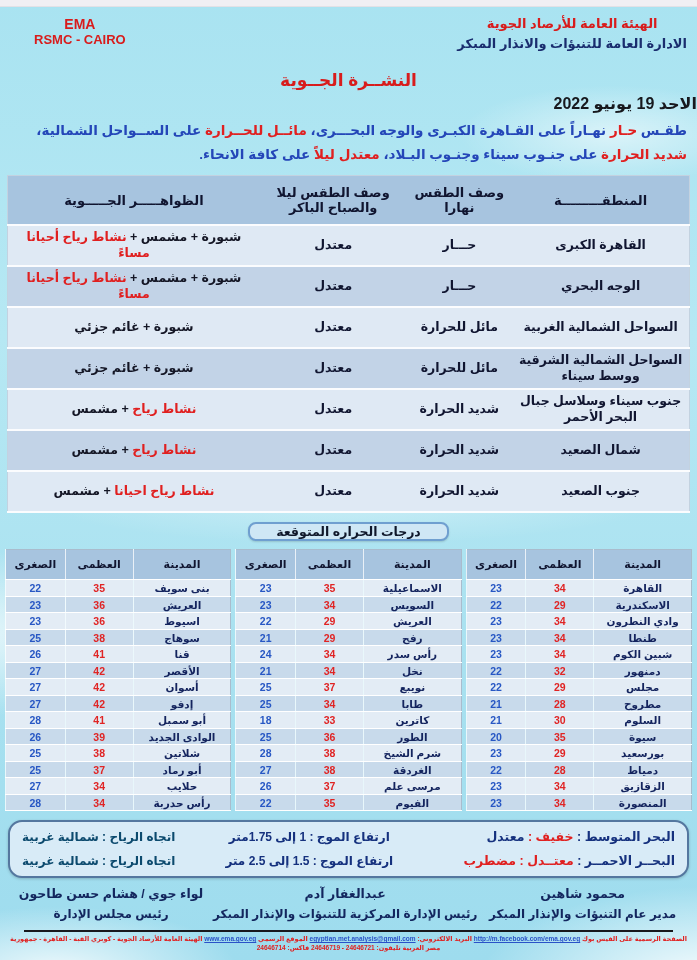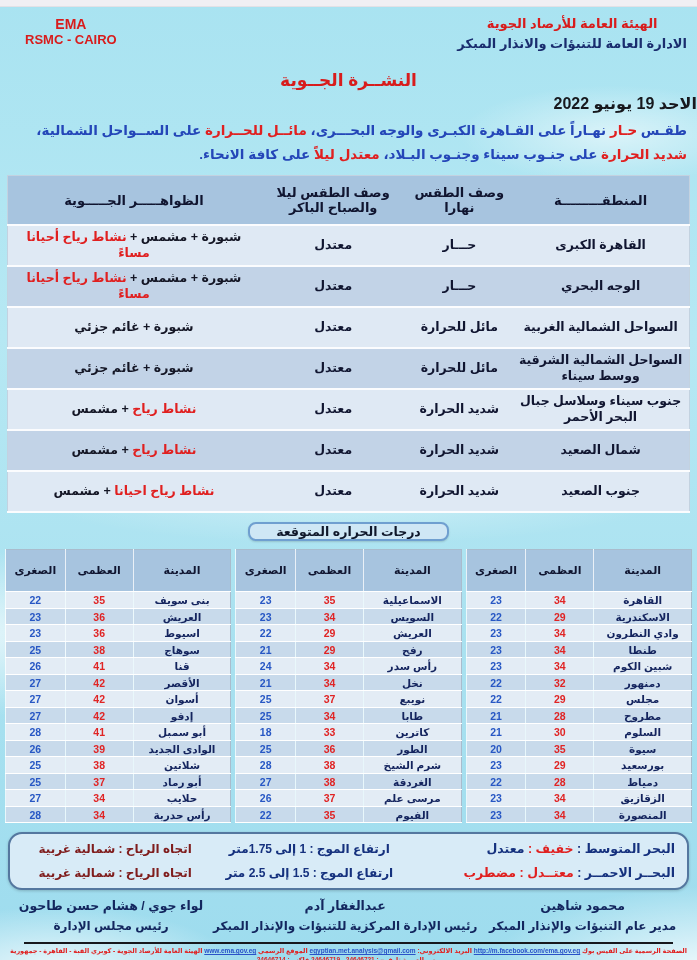--- a/index.html
+++ b/index.html
@@ -12,21 +12,21 @@
       radial-gradient(ellipse 260px 90px at 8% 101%, rgba(255,255,255,.8), transparent 70%),
       radial-gradient(ellipse 420px 60px at 50% 52%, rgba(255,255,255,.35), transparent 75%),
       linear-gradient(180deg,#a9e3f1 0%,#b6e8f3 35%,#a8e1f0 70%,#9edcee 100%);
   }
   .topstrip{height:6px;background:#f0eff3;border-bottom:1px solid #e2e1e6;}
   
   .hdr{position:relative;height:52px;margin-top:7px;}
   .org-ar{position:absolute;right:10px;top:0;text-align:center;font-weight:bold;font-size:13px;line-height:1.5;}
   .org-ar .l1{color:#d81c1c;}
   .org-ar .l2{color:#1a2d6e;}
-  .org-en{position:absolute;left:25px;top:2px;text-align:center;color:#d81c1c;font-weight:bold;direction:ltr;}
+  .org-en{position:absolute;left:34px;top:2px;text-align:center;color:#d81c1c;font-weight:bold;direction:ltr;}
   .org-en .l1{font-size:14px;}
   .org-en .l2{font-size:13px;}
   .title{margin-top:4px;text-align:center;color:#d81c1c;font-weight:bold;font-size:17px;}
   .date{margin-top:3px;text-align:right;color:#17181d;font-weight:bold;font-size:16px;}
   
   .intro{margin:6px 10px 0;font-size:13.5px;font-weight:bold;line-height:1.75;text-align:right;}
   .c-red{color:#e02020;}
   .c-blue{color:#2446b8;}
   .c-navy{color:#15317e;}
   .c-dark{color:#141625;}
@@ -40,35 +40,35 @@
     vertical-align:middle;height:37px;border-bottom:2px solid #fbfcfe;padding:1px 4px;line-height:1.25;}
   table.forecast tr.odd td{background:#dfe9f4;}
   table.forecast tr.even td{background:#c2d3e7;}
   
   .temps-title-wrap{margin-top:9px;text-align:center;}
   .temps-title{display:inline-block;background:#cfe7f5;border:2px solid #6f9fd0;border-radius:8px;
     padding:0 26px;color:#0f172a;font-weight:bold;font-size:12.5px;box-shadow:0 1px 2px rgba(0,0,0,.15);}
   .temps-row{display:flex;gap:4px;margin:8px 5px 0;justify-content:space-between;}
   table.citytab{width:227px;border-collapse:collapse;table-layout:fixed;border:1px solid #a9bccd;}
   table.citytab th{background:#a7c4df;color:#101530;font-size:11px;font-weight:bold;height:17px;
-    border-bottom:1px solid #fff;border-left:1px solid rgba(255,255,255,.75);padding:12px 2px;}
+    border-bottom:1px solid #fff;border-left:1px solid rgba(255,255,255,.75);padding:6px 2px;}
   table.citytab td{font-size:10.5px;font-weight:bold;text-align:center;height:15.5px;
     border-bottom:1px solid #fff;border-left:1px solid rgba(255,255,255,.75);padding:0 2px;white-space:nowrap;overflow:hidden;}
   table.citytab tr.odd td{background:#e3ecf5;}
   table.citytab tr.even td{background:#c8daeb;}
   td.city{color:#14245e;}
   td.tmax{color:#e02424;}
   td.tmin{color:#2757c4;}
   
   .sea-box{margin:9px 8px 0;background:#d8ebf7;border:2px solid #54779f;border-radius:14px;
     padding:7px 12px 8px;display:flex;flex-direction:column;gap:9px;box-shadow:0 1px 3px rgba(0,0,0,.2);}
   .sea-row{display:grid;grid-template-columns:38% 36% 26%;align-items:center;}
   .sea-name{font-size:12.5px;font-weight:bold;text-align:right;}
   .sea-waves{font-size:12px;font-weight:bold;color:#15317e;text-align:center;}
-  .sea-wind{font-size:12px;font-weight:bold;color:#7f1d1d;text-align:right;}
+  .sea-wind{font-size:12px;font-weight:bold;color:#0c4a6e;text-align:left;}
   
   .sigs{display:flex;margin:7px 14px 0;}
   .sig{text-align:center;font-weight:bold;color:#13265e;line-height:1.55;}
   .sig .nm{font-size:12.5px;text-align:center;}
   .sig .tt{font-size:12px;}
   .sig.s1{width:30%;}
   .sig.s2{width:41%;}
   .sig.s3{width:29%;}
   .footer-rule{width:93%;margin:7px auto 0;border:none;border-top:2.5px solid #17181d;}
   .footnote{margin-top:2px;text-align:center;font-size:6.5px;font-weight:bold;line-height:1.4;padding:0 4px;}

